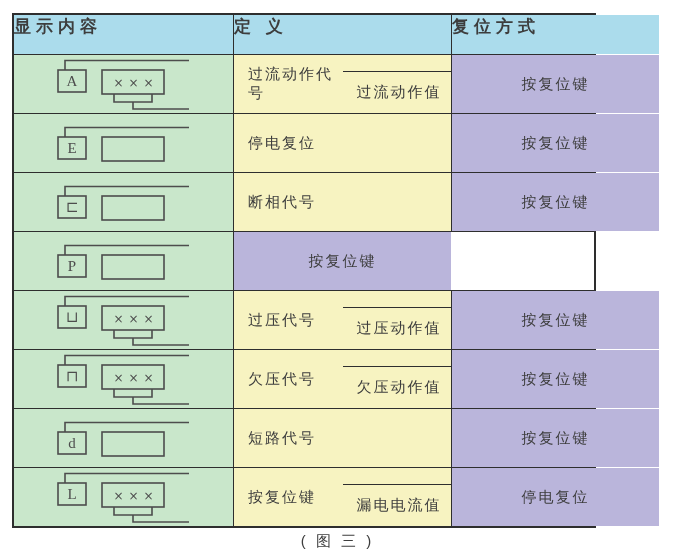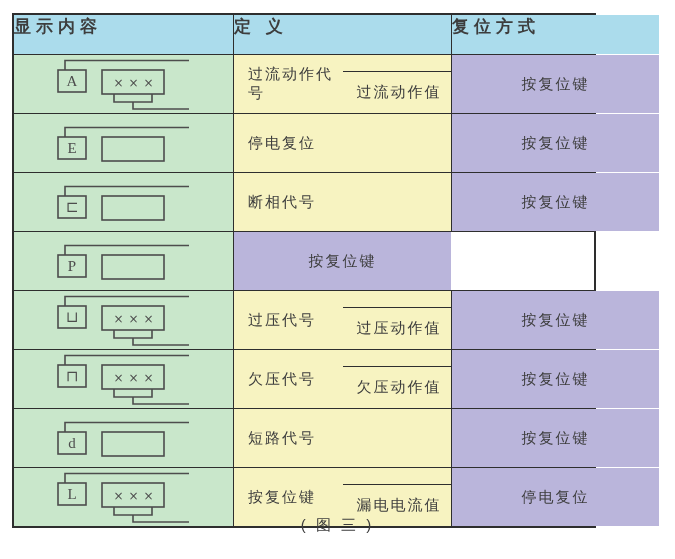--- a/index.html
+++ b/index.html
@@ -45,21 +45,21 @@
     padding-left:14px;
     font-size:15px;letter-spacing:2px;
   }
   .def-sub + .def-sub{border-top:1px solid var(--border,#2e2e2e);margin-top:16px;}
   .reset-cell{
     background:var(--reset-col-bg,#bab5db);
     justify-content:center;
     font-size:15px;letter-spacing:2px;
   }
   .caption{
-    position:absolute;left:12px;top:516px;width:651px;
+    position:absolute;left:12px;top:532px;width:651px;
     text-align:center;
     font-size:15px;letter-spacing:3px;
     color:var(--text,#3d3d3d);
   }
   svg text.letter{
     font-family:"Liberation Serif","DejaVu Serif","DejaVu Sans",serif;
     font-size:15px;fill:var(--icon-stroke,#4d4d4d);
   }
   svg text.xxx{
     font-family:"DejaVu Sans","Liberation Sans",sans-serif;

